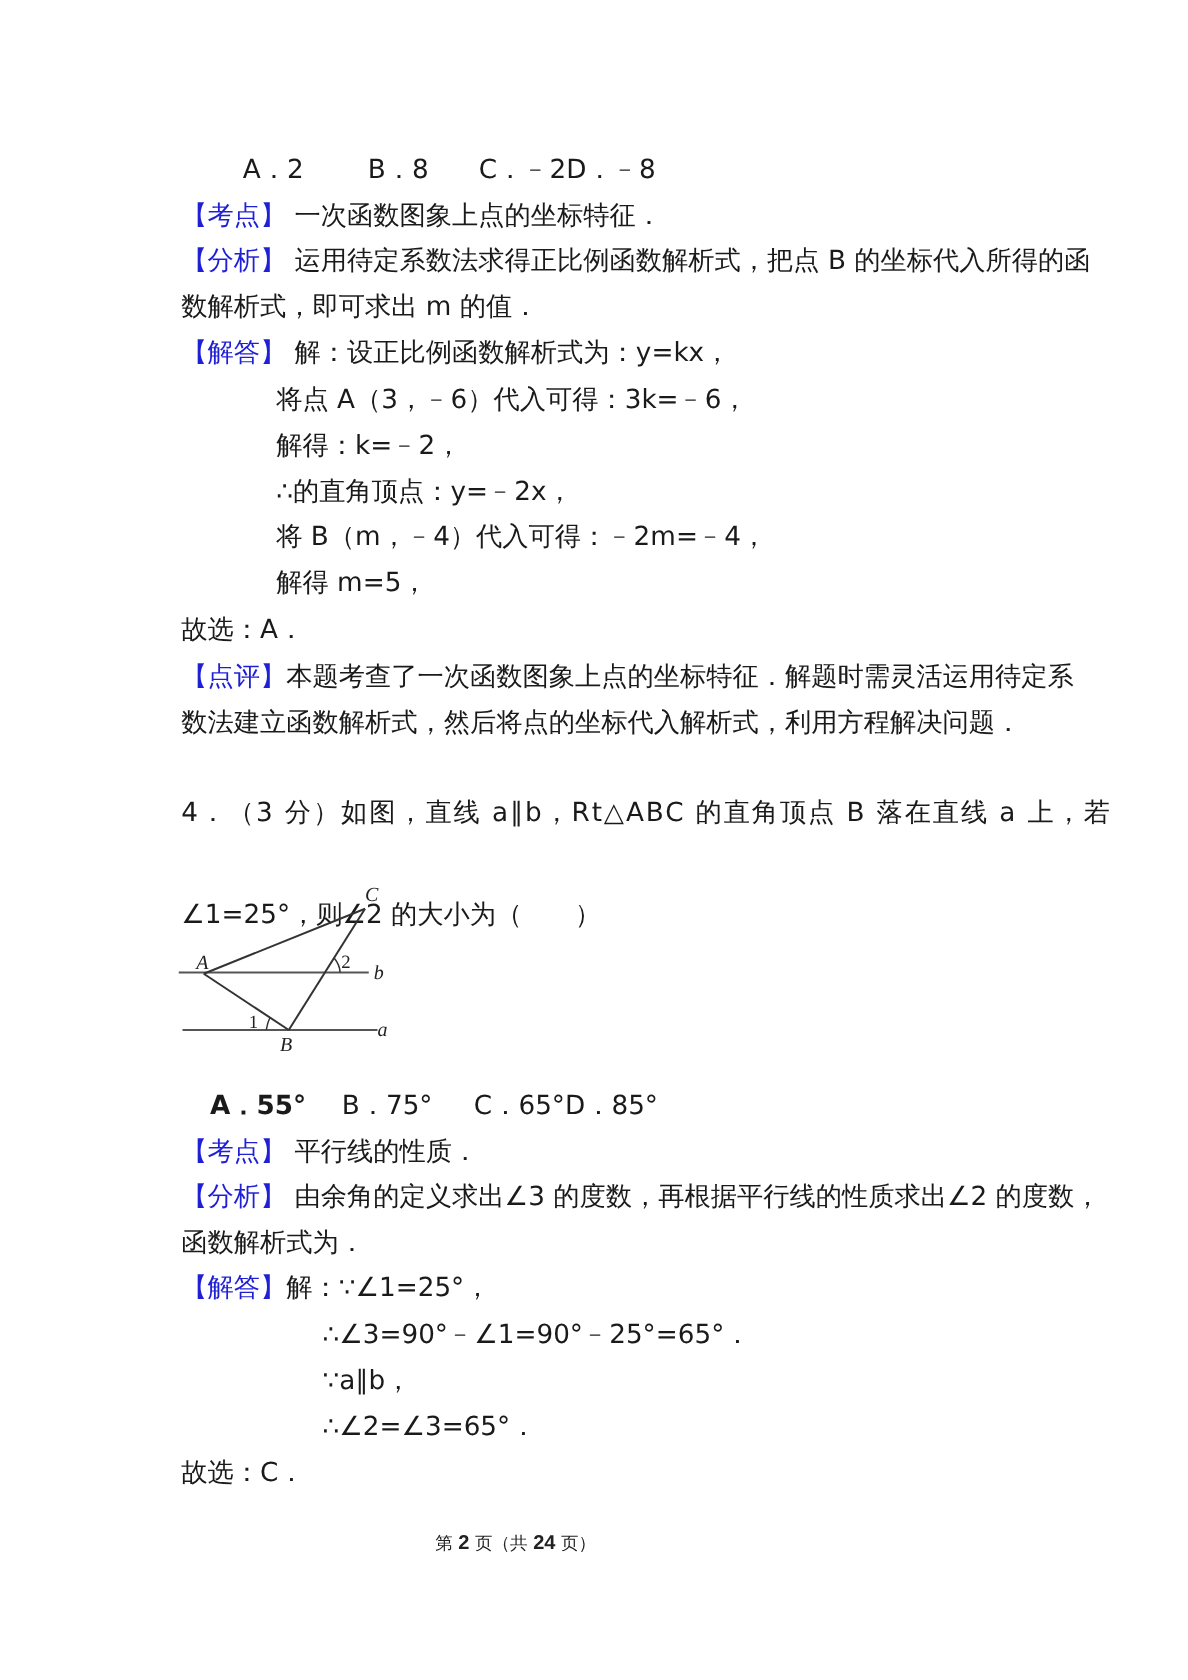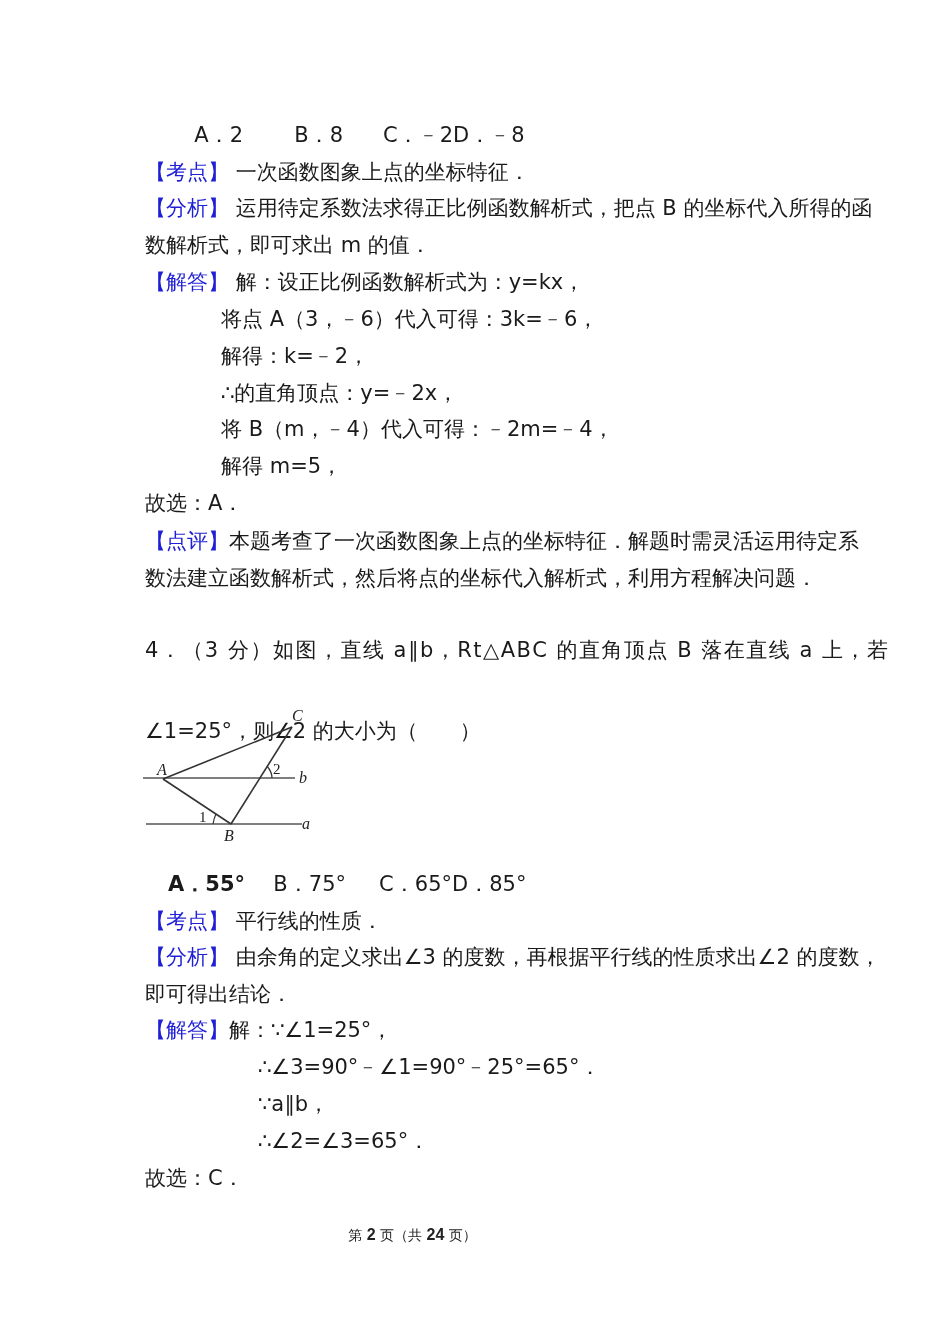--- a/index.html
+++ b/index.html
@@ -84,21 +84,21 @@
 
 <div class="line" style="top:909px;">
   <span class="tag">【考点】</span>
   <span>平行线的性质．</span>
 </div>
 
 <div class="line" style="top:945px;">
   <span class="tag">【分析】</span>
   <span>由余角的定义求出∠3 的度数，再根据平行线的性质求出∠2 的度数，</span>
 </div>
-<div class="line" style="top:982px;">即可得出结论．</div>
+<div class="line" style="top:982px;">函数解析式为．</div>
 
 <div class="line" style="top:1018px;">
   <span class="tag">【解答】</span><span>解：∵∠1=25°，</span>
 </div>
 <div class="line indent2" style="top:1055px;">∴∠3=90°﹣∠1=90°﹣25°=65°．</div>
 <div class="line indent2" style="top:1092px;">∵a∥b，</div>
 <div class="line indent2" style="top:1129px;">∴∠2=∠3=65°．</div>
 
 <div class="line" style="top:1166px;">故选：C．</div>
 

